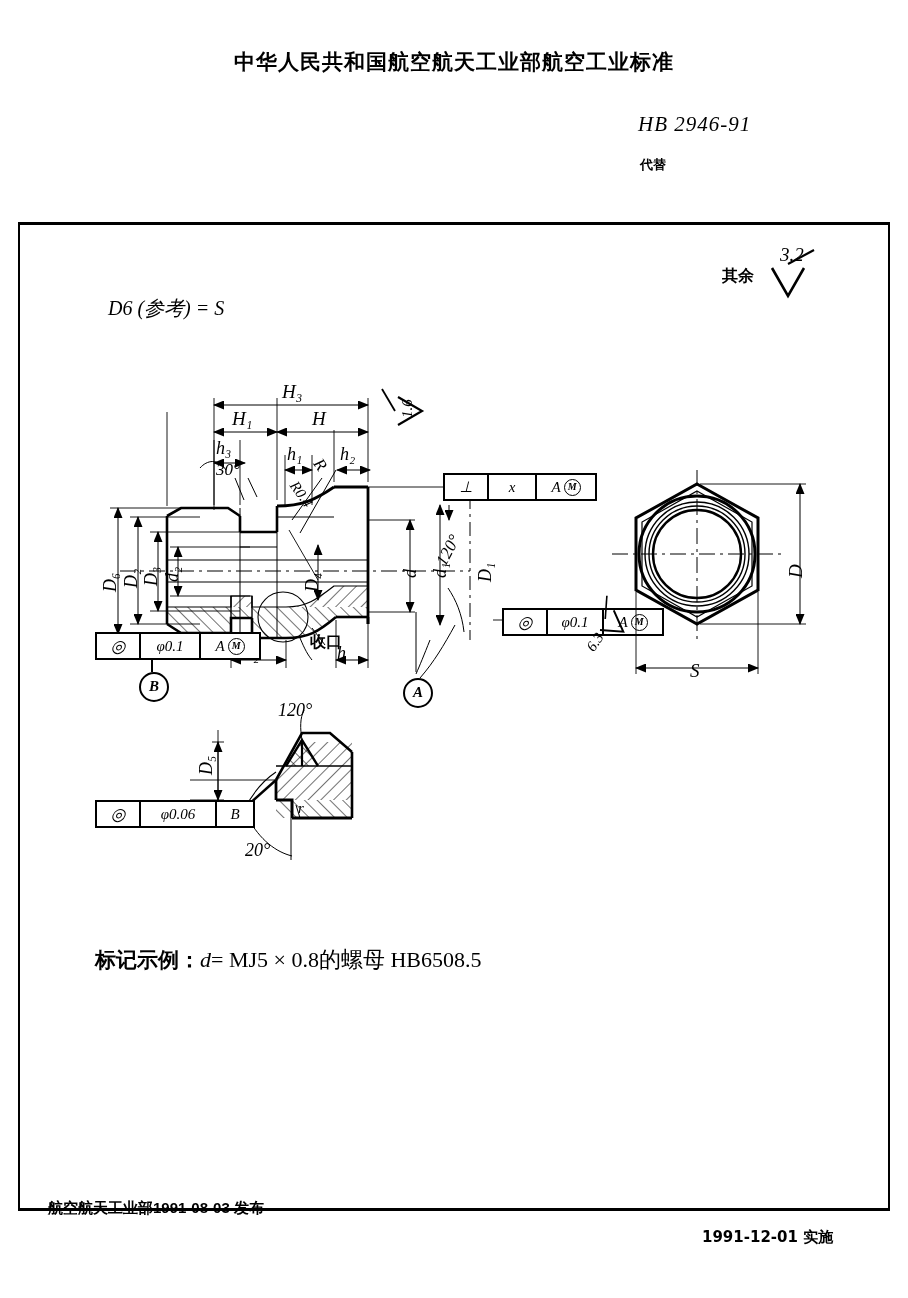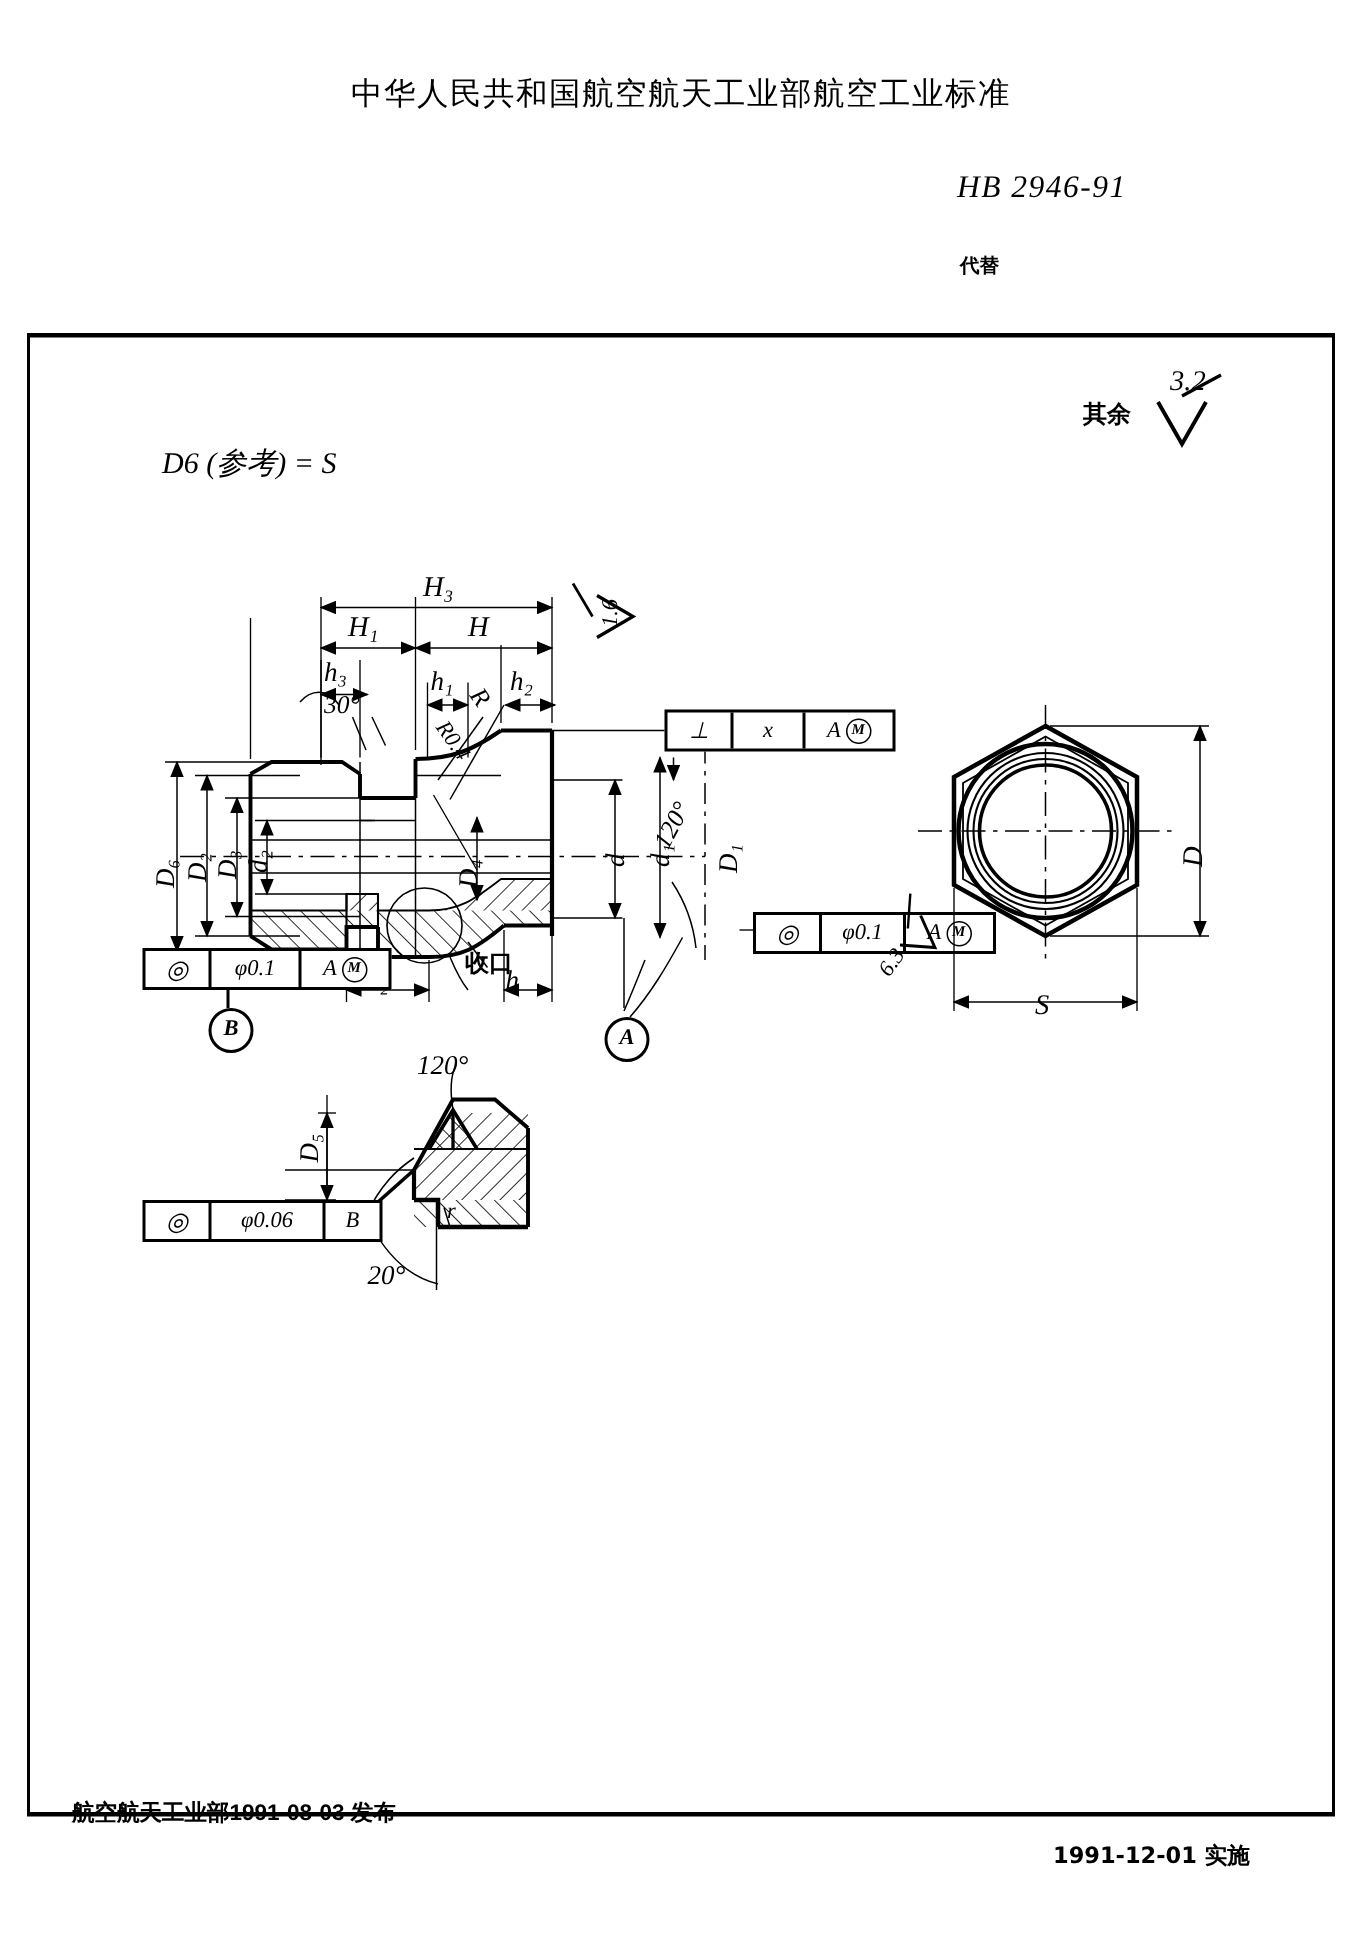--- a/index.html
+++ b/index.html
@@ -1,25 +1,25 @@
 <!DOCTYPE html>
 <html><head>
 <meta charset="utf-8">
 <style>
   html,body{margin:0;padding:0;background:#fff;}
   body{width:908px;height:1298px;position:relative;font-family:"Liberation Serif",serif;color:#000;overflow:hidden;}
   .page{position:absolute;inset:0;background:#fff;}
 
   
   .hdr-org{position:absolute;top:48px;left:0;width:908px;text-align:center;
-    font-family:"DejaVu Sans",sans-serif;font-weight:normal;font-size:21px;letter-spacing:1px;}
+    font-family:"DejaVu Sans",sans-serif;font-weight:bold;font-size:21px;letter-spacing:1px;}
   .hdr-title{position:absolute;top:140px;left:150px;width:420px;text-align:center;
     font-family:"DejaVu Sans",sans-serif;font-weight:bold;font-size:25px;letter-spacing:2px;}
   .hdr-std{position:absolute;top:112px;left:638px;font-style:italic;font-size:21px;letter-spacing:1px;}
-  .hdr-sub{position:absolute;top:168px;left:640px;font-family:"DejaVu Sans",sans-serif;font-weight:bold;font-size:13px;}
+  .hdr-sub{position:absolute;top:156px;left:640px;font-family:"DejaVu Sans",sans-serif;font-weight:bold;font-size:13px;}
 
   .rule-top{position:absolute;left:18px;top:222px;width:872px;height:0;border-top:3px solid #000;}
   .rule-bot{position:absolute;left:18px;top:1208px;width:872px;height:0;border-top:3px solid #000;}
   .brd-l{position:absolute;left:18px;top:222px;width:0;height:986px;border-left:2px solid #000;}
   .brd-r{position:absolute;left:888px;top:222px;width:0;height:986px;border-left:2px solid #000;}
 
   
   .ft-l{position:absolute;top:1184px;left:48px;font-family:Liberation Sans, sans-serif;font-weight:bold;font-size:15px;margin-top:15px;}
   .ft-r{position:absolute;top:1228px;left:702px;font-family:"DejaVu Sans",sans-serif;font-weight:bold;font-size:15px;}
   .lbl{position:absolute;font-style:italic;font-size:17px;white-space:nowrap;}
@@ -342,17 +342,20 @@
   <div class="lbl" style="top:700px;left:278px;font-size:18px;">120°</div>
   <div class="lbl" style="top:840px;left:245px;font-size:18px;">20°</div>
   <div class="lbl" style="top:800px;left:298px;font-size:15px;">r</div>
 
   <div class="fcf" style="top:800px;left:95px;">
     <div style="width:30px;font-size:17px;">◎</div>
     <div style="width:62px;">φ0.06</div>
     <div style="width:24px;">B</div>
   </div>
 
+  <div class="mark-ex">
+    <span>标记示例：</span><span class="itm">d</span><span class="itm" style="font-style:normal;">= MJ5 × 0.8的螺母  HB6508.5</span>
+  </div>
 
   <div class="ft-l">航空航天工业部1991-08-03  发布</div>
   <div class="ft-r">1991-12-01  实施</div>
 
 </div>
 
 </body></html>

